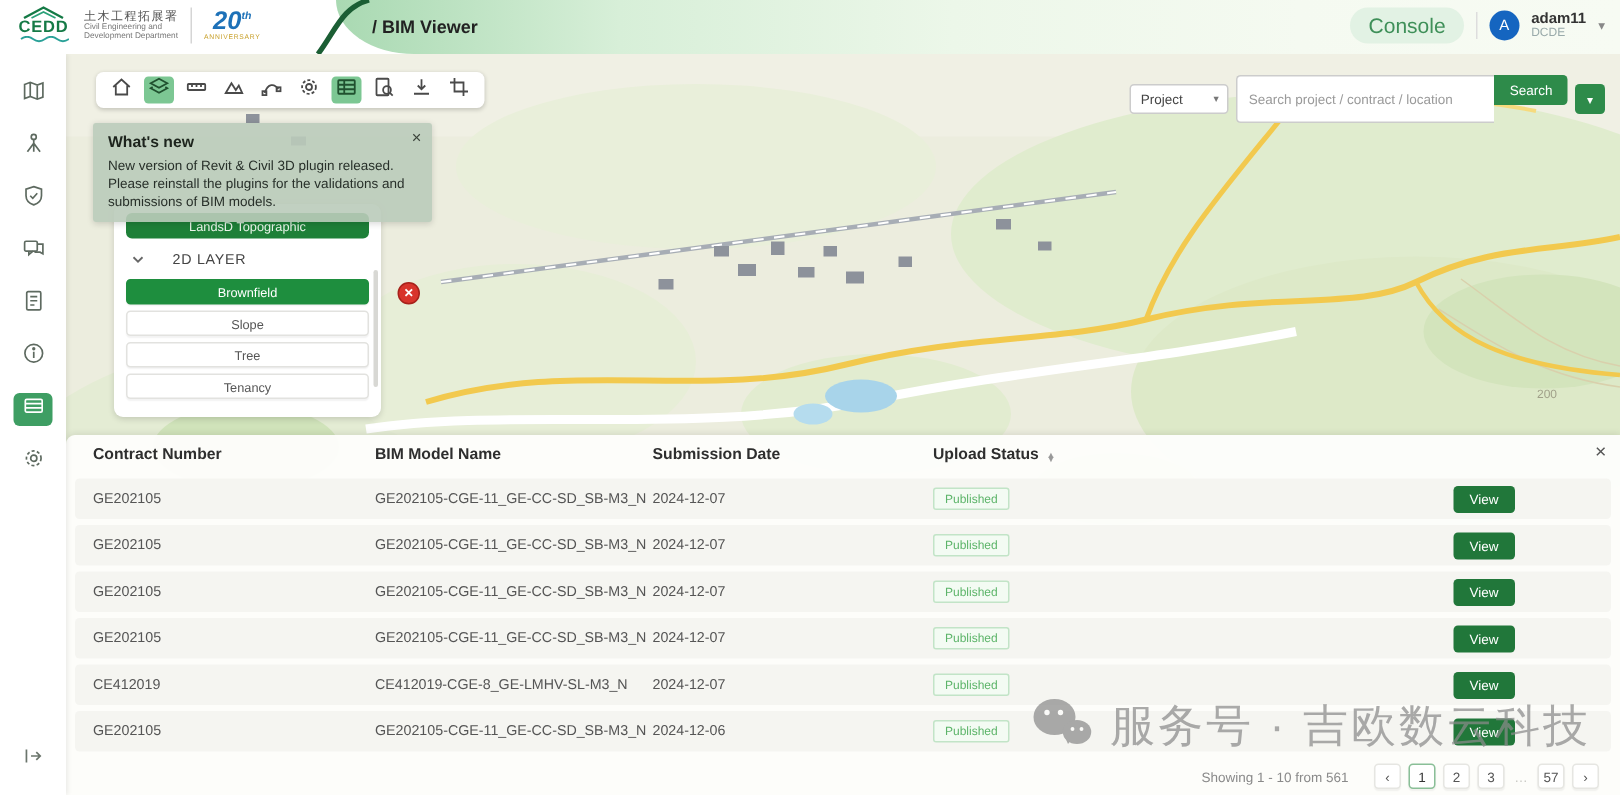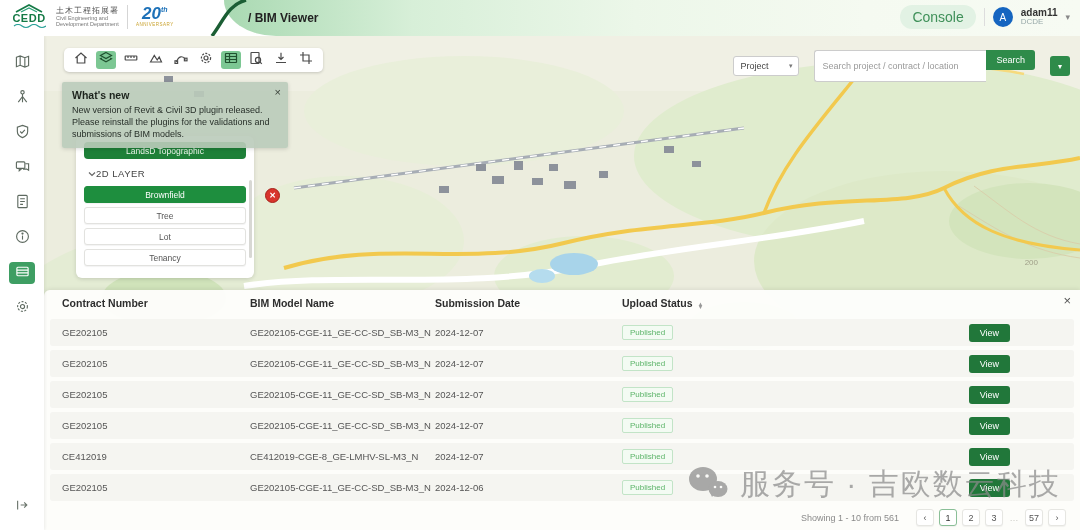--- a/index.html
+++ b/index.html
@@ -58,28 +58,28 @@
     padding:7px 10px 8px 10px; z-index:18; box-shadow:0 1px 4px rgba(0,0,0,.15); }
   .popup-title { font-size:10.5px; font-weight:bold; color:#1d241d; margin-bottom:3px; }
   .popup-body { font-size:9px; color:#28302a; line-height:1.35; }
   .popup-close { position:absolute; right:7px; top:4px; font-size:11px; color:#3a423a; cursor:pointer; }
 
   
   .layer-panel { position:absolute; left:76px; top:136px; width:178px; background:#fff; border-radius:6px;
     box-shadow:0 1px 4px rgba(0,0,0,.15); padding:6px 8px 8px 8px; z-index:15; }
   .base-btn { width:100%; background:#1e8038; color:#eaf5ea; border:none; border-radius:4px; font-size:8.5px;
     height:17px; cursor:pointer; display:block; }
-  .layer-sec { display:flex; align-items:center; gap:0; margin:9px 0 7px 4px; font-size:9.5px; color:#444; cursor:pointer; letter-spacing:.5px; }
+  .layer-sec { display:flex; align-items:center; gap:19px; margin:9px 0 7px 4px; font-size:9.5px; color:#444; cursor:pointer; letter-spacing:.5px; }
   .layer-btn { width:100%; height:17px; margin:4px 0; border-radius:3px; font-size:8.5px; cursor:pointer; display:block;
     background:#fff; border:1px solid #e2e2df; color:#555; box-shadow:0 1px 1px rgba(0,0,0,.05); }
   .layer-btn.active { background:#1e8e3e; border-color:#1e8e3e; color:#fff; }
   .panel-scroll { position:absolute; right:2px; top:44px; width:3px; height:78px; background:#d8d8d4; border-radius:2px; cursor:pointer; }
 
   
-  .searchbar { position:absolute; right:10px; top:50px; display:flex; align-items:center; gap:15px; z-index:15; }
+  .searchbar { position:absolute; right:10px; top:50px; display:flex; align-items:center; gap:5px; z-index:15; }
   .filter-select { background:#fff; border:1px solid #ccc; border-radius:3px; height:20px; width:66px; font-size:9px; color:#444;
     display:flex; align-items:center; justify-content:space-between; padding:0 6px; cursor:pointer; }
   .search-group { display:flex; }
   .search-input { width:172px; height:32px; border:1px solid #ccc; border-right:none; border-radius:3px 0 0 3px;
     font-size:9px; padding:0 7px; color:#333; outline:none; font-family:"Liberation Sans", sans-serif; }
   .search-input::placeholder { color:#9a9a9a; }
   .search-btn { height:20px; background:#2e8b4a; color:#fff; border:none; border-radius:0 3px 3px 0; font-size:9px; padding:0 10px; cursor:pointer; }
   .search-dd { width:20px; height:20px; background:#2e8b4a; color:#fff; border:none; border-radius:3px; font-size:8px; cursor:pointer; }
 
   
@@ -323,22 +323,22 @@
 
   <div class="layer-panel">
     <button class="base-btn">LandsD Topographic</button>
     <div class="layer-sec">
       <span><svg width="8" height="6" viewBox="0 0 8 6" fill="none" stroke="#666" stroke-width="1.2">
             <path d="M1,1.5 4,4.5 7,1.5"></path>
           </svg></span>
       <span>2D LAYER</span>
     </div>
     <button class="layer-btn active">Brownfield</button>
+    <button class="layer-btn">Slope</button>
     <button class="layer-btn">Tree</button>
-    <button class="layer-btn">Lot</button>
     <button class="layer-btn">Tenancy</button>
     <div class="panel-scroll"></div>
   </div>
 
   <div class="popup">
     <div class="popup-title">What's new</div>
     <div class="popup-body">New version of Revit &amp; Civil 3D plugin released. Please reinstall the plugins for the validations and submissions of BIM models.</div>
     <div class="popup-close">×</div>
   </div>
 

